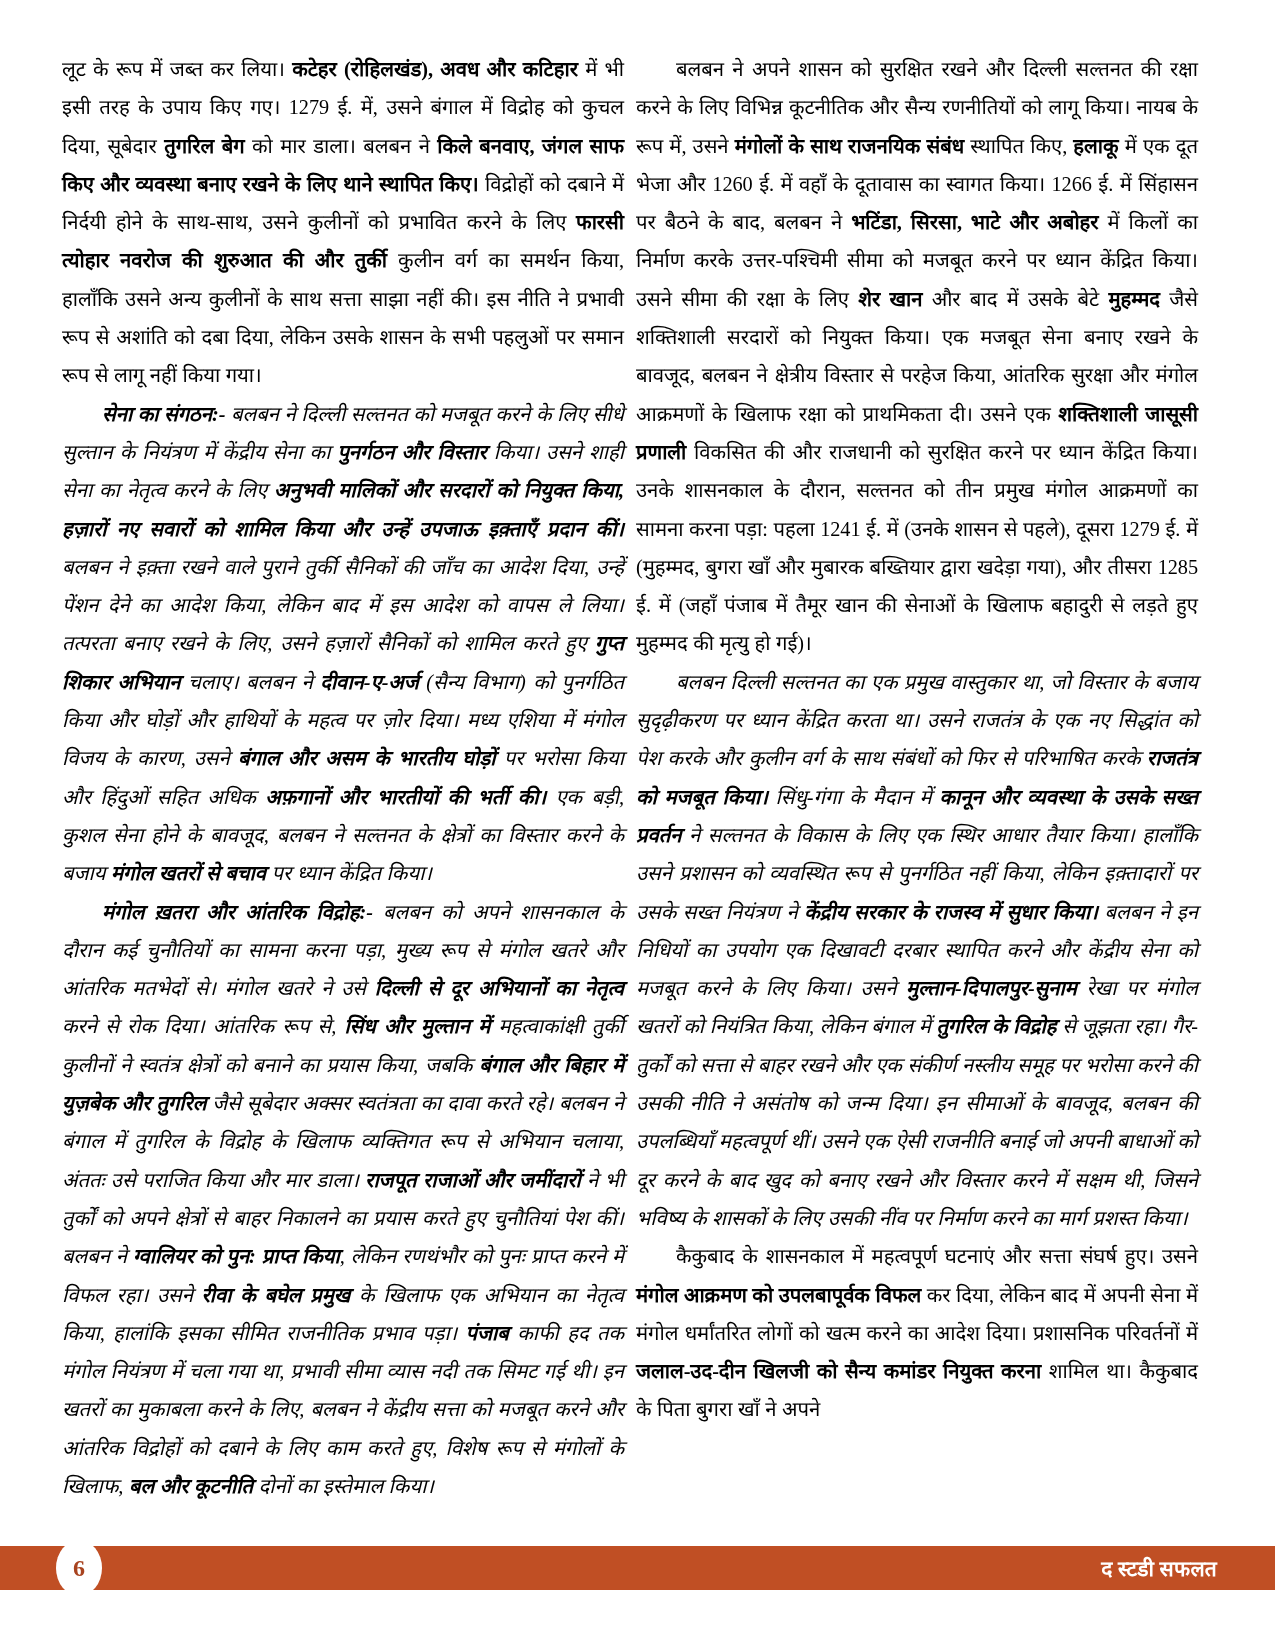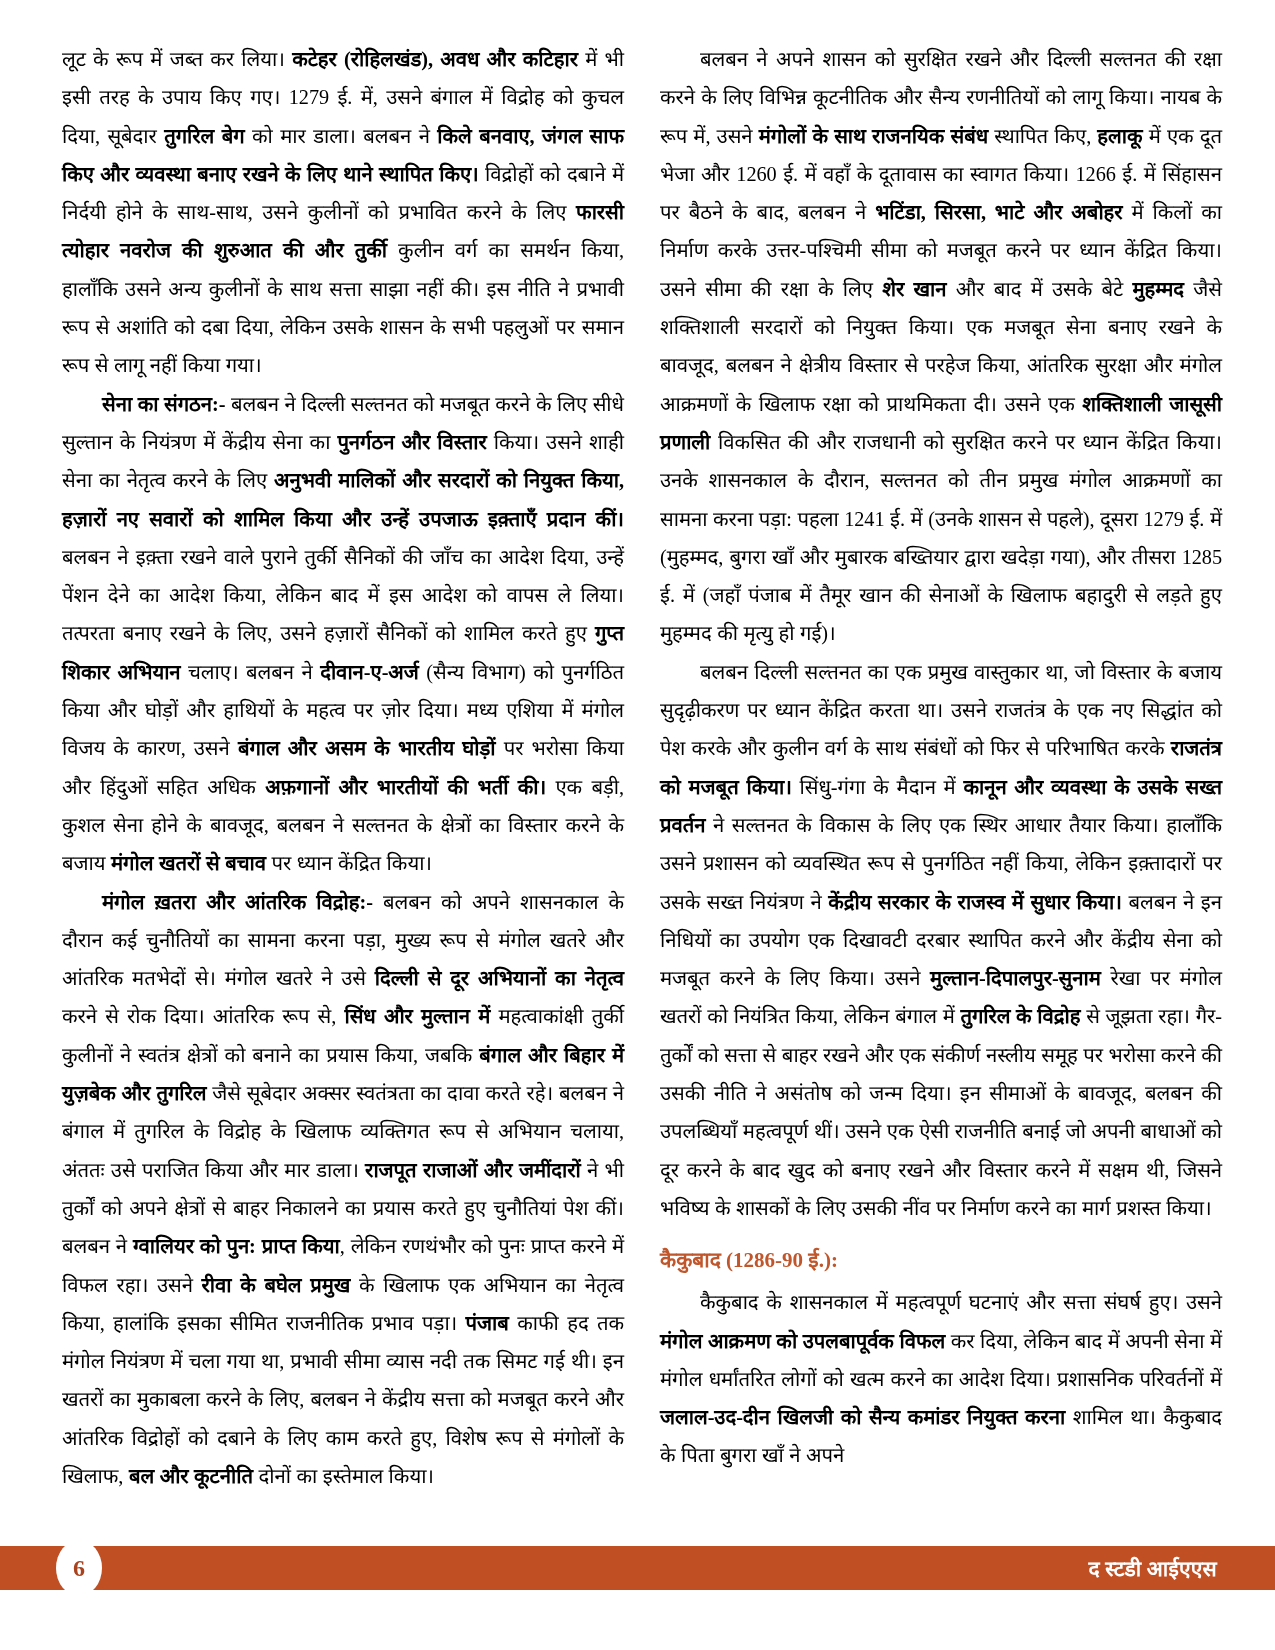--- a/index.html
+++ b/index.html
@@ -22,25 +22,25 @@
     left: 0; top: 0;
     width: 1275px;
     height: 1650px;
     box-sizing: border-box;
   }
 
   
   .columns {
     position: absolute;
     left: 62px;
-    top: 40px;
+    top: 50px;
     width: 1152px;
     height: 1420px;
     display: flex;
-    gap: 36px;
+    gap: 12px;
   }
   .col {
     width: 562px;
     flex: 0 0 562px;
   }
 
   p.para {
     margin: 0 0 0px 0;
     font-size: 20.3px;
     line-height: 38.3px;
@@ -52,20 +52,21 @@
   }
   p.para.indent {
     text-indent: 40px;
   }
   p.para + p.para {
     margin-top: 0px;
   }
   
   p.para.gap-before {
     margin-top: 17px;
+    font-style: italic;
   }
 
   b, strong, .b {
     font-weight: bold;
   }
 
   h2.section-heading {
     margin: 16px 0 6px 0;
     font-size: 21px;
     line-height: 34px;
@@ -121,24 +122,23 @@
 
     <div class="col" id="left-column">
         <p class="para"><span>लूट के रूप में जब्त कर लिया। </span><b>कटेहर (रोहिलखंड), अवध और कटिहार</b><span> में भी इसी तरह के उपाय किए गए। 1279 ई. में, उसने बंगाल में विद्रोह को कुचल दिया, सूबेदार </span><b>तुगरिल बेग</b><span> को मार डाला। बलबन ने </span><b>किले बनवाए, जंगल साफ किए और व्यवस्था बनाए रखने के लिए थाने स्थापित किए।</b><span> विद्रोहों को दबाने में निर्दयी होने के साथ-साथ, उसने कुलीनों को प्रभावित करने के लिए </span><b>फारसी त्योहार नवरोज की शुरुआत की और तुर्की</b><span> कुलीन वर्ग का समर्थन किया, हालाँकि उसने अन्य कुलीनों के साथ सत्ता साझा नहीं की। इस नीति ने प्रभावी रूप से अशांति को दबा दिया, लेकिन उसके शासन के सभी पहलुओं पर समान रूप से लागू नहीं किया गया।</span></p>
         <p class="para indent gap-before"><b>सेना का संगठन:-</b><span> बलबन ने दिल्ली सल्तनत को मजबूत करने के लिए सीधे सुल्तान के नियंत्रण में केंद्रीय सेना का </span><b>पुनर्गठन और विस्तार</b><span> किया। उसने शाही सेना का नेतृत्व करने के लिए </span><b>अनुभवी मालिकों और सरदारों को नियुक्त किया, हज़ारों नए सवारों को शामिल किया और उन्हें उपजाऊ इक़्ताएँ प्रदान कीं।</b><span> बलबन ने इक़्ता रखने वाले पुराने तुर्की सैनिकों की जाँच का आदेश दिया, उन्हें पेंशन देने का आदेश किया, लेकिन बाद में इस आदेश को वापस ले लिया। तत्परता बनाए रखने के लिए, उसने हज़ारों सैनिकों को शामिल करते हुए </span><b>गुप्त शिकार अभियान</b><span> चलाए। बलबन ने </span><b>दीवान-ए-अर्ज</b><span> (सैन्य विभाग) को पुनर्गठित किया और घोड़ों और हाथियों के महत्व पर ज़ोर दिया। मध्य एशिया में मंगोल विजय के कारण, उसने </span><b>बंगाल और असम के भारतीय घोड़ों</b><span> पर भरोसा किया और हिंदुओं सहित अधिक </span><b>अफ़गानों और भारतीयों की भर्ती की।</b><span> एक बड़ी, कुशल सेना होने के बावजूद, बलबन ने सल्तनत के क्षेत्रों का विस्तार करने के बजाय </span><b>मंगोल खतरों से बचाव</b><span> पर ध्यान केंद्रित किया।</span></p>
         <p class="para indent gap-before"><b>मंगोल ख़तरा और आंतरिक विद्रोह:-</b><span> बलबन को अपने शासनकाल के दौरान कई चुनौतियों का सामना करना पड़ा, मुख्य रूप से मंगोल खतरे और आंतरिक मतभेदों से। मंगोल खतरे ने उसे </span><b>दिल्ली से दूर अभियानों का नेतृत्व</b><span> करने से रोक दिया। आंतरिक रूप से, </span><b>सिंध और मुल्तान में</b><span> महत्वाकांक्षी तुर्की कुलीनों ने स्वतंत्र क्षेत्रों को बनाने का प्रयास किया, जबकि </span><b>बंगाल और बिहार में युज़बेक और तुगरिल</b><span> जैसे सूबेदार अक्सर स्वतंत्रता का दावा करते रहे। बलबन ने बंगाल में तुगरिल के विद्रोह के खिलाफ व्यक्तिगत रूप से अभियान चलाया, अंततः उसे पराजित किया और मार डाला। </span><b>राजपूत राजाओं और जमींदारों</b><span> ने भी तुर्कों को अपने क्षेत्रों से बाहर निकालने का प्रयास करते हुए चुनौतियां पेश कीं। बलबन ने </span><b>ग्वालियर को पुन: प्राप्त किया</b><span>, लेकिन रणथंभौर को पुनः प्राप्त करने में विफल रहा। उसने </span><b>रीवा के बघेल प्रमुख</b><span> के खिलाफ एक अभियान का नेतृत्व किया, हालांकि इसका सीमित राजनीतिक प्रभाव पड़ा। </span><b>पंजाब</b><span> काफी हद तक मंगोल नियंत्रण में चला गया था, प्रभावी सीमा व्यास नदी तक सिमट गई थी। इन खतरों का मुकाबला करने के लिए, बलबन ने केंद्रीय सत्ता को मजबूत करने और आंतरिक विद्रोहों को दबाने के लिए काम करते हुए, विशेष रूप से मंगोलों के खिलाफ, </span><b>बल और कूटनीति</b><span> दोनों का इस्तेमाल किया।</span></p>
       </div>
 
     <div class="col" id="right-column">
         <p class="para indent"><span>बलबन ने अपने शासन को सुरक्षित रखने और दिल्ली सल्तनत की रक्षा करने के लिए विभिन्न कूटनीतिक और सैन्य रणनीतियों को लागू किया। नायब के रूप में, उसने </span><b>मंगोलों के साथ राजनयिक संबंध</b><span> स्थापित किए, </span><b>हलाकू</b><span> में एक दूत भेजा और 1260 ई. में वहाँ के दूतावास का स्वागत किया। 1266 ई. में सिंहासन पर बैठने के बाद, बलबन ने </span><b>भटिंडा, सिरसा, भाटे और अबोहर</b><span> में किलों का निर्माण करके उत्तर-पश्चिमी सीमा को मजबूत करने पर ध्यान केंद्रित किया। उसने  सीमा की रक्षा के लिए </span><b>शेर खान</b><span> और बाद में उसके बेटे </span><b>मुहम्मद</b><span> जैसे शक्तिशाली सरदारों को नियुक्त किया। एक मजबूत सेना बनाए रखने के बावजूद, बलबन ने क्षेत्रीय विस्तार से परहेज किया, आंतरिक सुरक्षा और मंगोल आक्रमणों के खिलाफ रक्षा को प्राथमिकता दी। उसने एक </span><b>शक्तिशाली जासूसी प्रणाली</b><span> विकसित की और राजधानी को सुरक्षित करने पर ध्यान केंद्रित किया। उनके शासनकाल के दौरान, सल्तनत को तीन प्रमुख मंगोल आक्रमणों का सामना करना पड़ा: पहला 1241 ई. में (उनके शासन से पहले), दूसरा 1279 ई. में (मुहम्मद, बुगरा खाँ और मुबारक बख्तियार द्वारा खदेड़ा गया), और तीसरा 1285 ई. में (जहाँ पंजाब में तैमूर खान की सेनाओं के खिलाफ बहादुरी से लड़ते हुए मुहम्मद की मृत्यु हो गई)।</span></p>
         <p class="para indent gap-before"><span>बलबन दिल्ली सल्तनत का एक प्रमुख वास्तुकार था, जो विस्तार के बजाय सुदृढ़ीकरण पर ध्यान केंद्रित करता था। उसने राजतंत्र के एक नए सिद्धांत को पेश करके और कुलीन वर्ग के साथ संबंधों को फिर से परिभाषित करके </span><b>राजतंत्र को मजबूत किया।</b><span> सिंधु-गंगा के मैदान में </span><b>कानून और व्यवस्था के उसके सख्त प्रवर्तन</b><span> ने सल्तनत के विकास के लिए एक स्थिर आधार तैयार किया। हालाँकि उसने प्रशासन को व्यवस्थित रूप से पुनर्गठित नहीं किया, लेकिन इक़्तादारों पर उसके सख्त नियंत्रण ने </span><b>केंद्रीय सरकार के राजस्व में सुधार किया।</b><span> बलबन ने इन निधियों का उपयोग एक दिखावटी दरबार स्थापित करने और केंद्रीय सेना को मजबूत करने के लिए किया। उसने </span><b>मुल्तान-दिपालपुर-सुनाम</b><span> रेखा पर मंगोल खतरों को नियंत्रित किया, लेकिन बंगाल में </span><b>तुगरिल के विद्रोह</b><span> से जूझता रहा। गैर-तुर्कों को सत्ता से बाहर रखने और एक संकीर्ण नस्लीय समूह पर भरोसा करने की उसकी नीति ने असंतोष को जन्म दिया। इन सीमाओं के बावजूद, बलबन की उपलब्धियाँ महत्वपूर्ण थीं। उसने एक ऐसी राजनीति बनाई जो अपनी बाधाओं को दूर करने के बाद खुद को बनाए रखने और विस्तार करने में सक्षम थी, जिसने भविष्य के शासकों के लिए उसकी नींव पर निर्माण करने का मार्ग प्रशस्त किया।</span></p>
-        <h2 class="section-heading" style="color: rgb(192, 86, 43);">कैकुबाद (1286-90 ई.):</h2>
         <p class="para indent"><span>कैकुबाद के शासनकाल में महत्वपूर्ण घटनाएं और सत्ता संघर्ष हुए। उसने </span><b>मंगोल आक्रमण को उपलबापूर्वक विफल</b><span> कर दिया, लेकिन बाद में अपनी सेना में मंगोल धर्मांतरित लोगों को खत्म करने का आदेश दिया। प्रशासनिक परिवर्तनों में </span><b>जलाल-उद-दीन खिलजी को सैन्य कमांडर नियुक्त करना</b><span> शामिल था। कैकुबाद के पिता बुगरा खाँ ने अपने</span></p>
       </div>
 
   </div>
 
   <div class="footer-bar">
     <div class="footer-page-circle">6</div>
-    <div class="footer-brand">द स्टडी आईएएस</div>
+    <div class="footer-brand">द स्टडी सफलत</div>
   </div>
 
 </div>
 
 </body></html>

